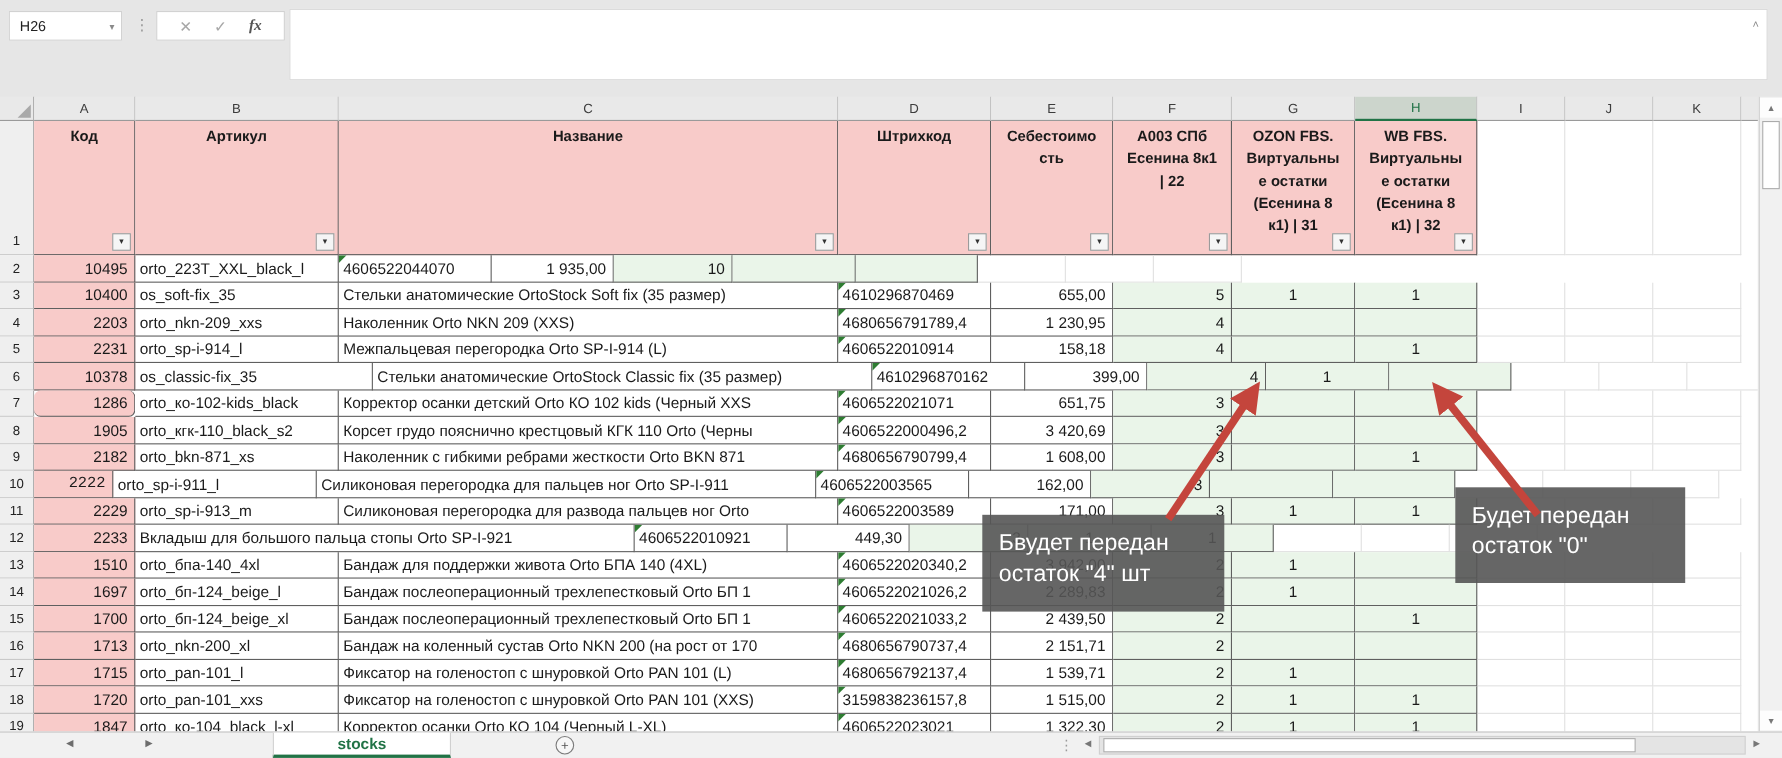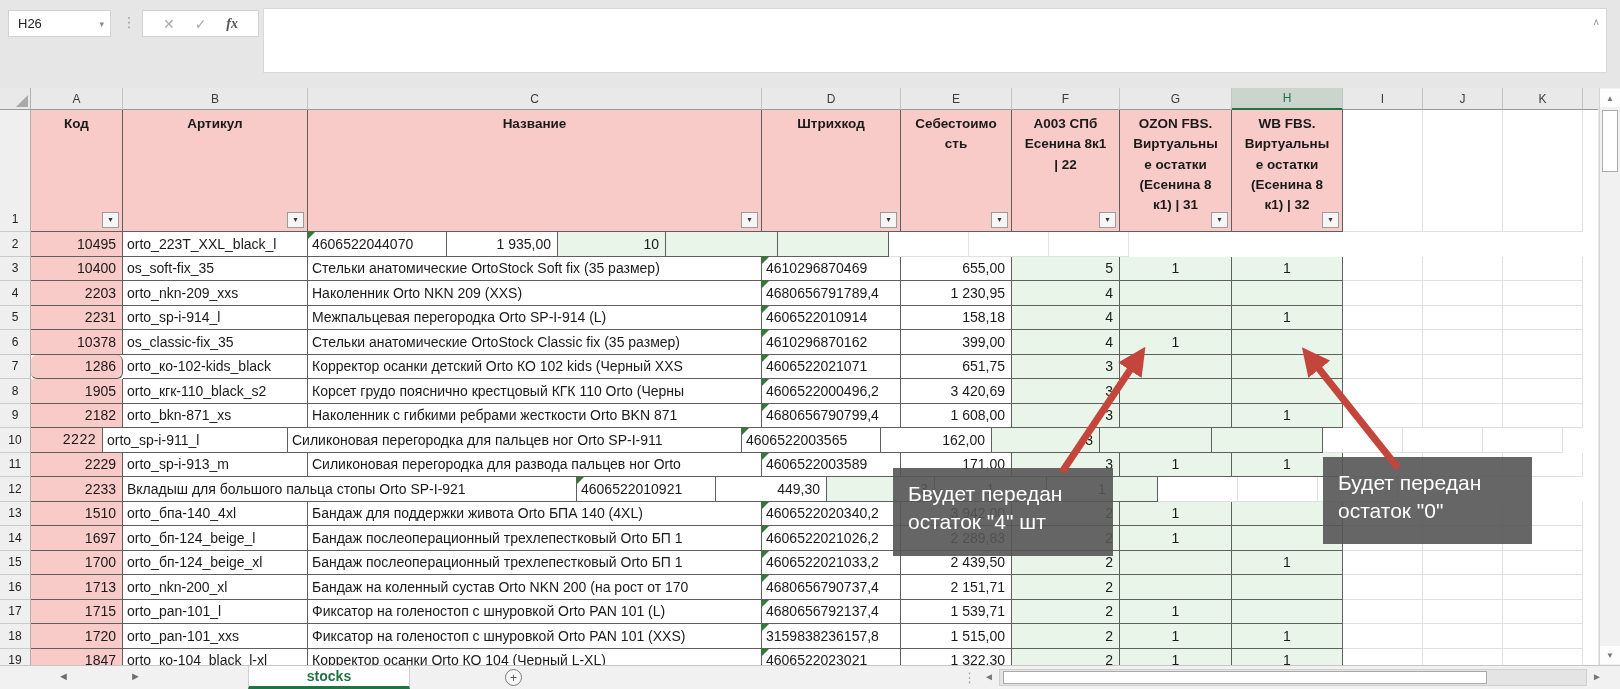--- a/index.html
+++ b/index.html
@@ -68,21 +68,21 @@
   .bottom-dots{position:absolute;left:963px;top:4px;color:#9a9a9a;font-size:13px}
   .hs-arr{position:absolute;top:5px;font-size:10px;color:#777}
   .hs-arr.left{left:984px}
   .hs-arr.right{left:1592px}
   .hs-track{position:absolute;left:999px;top:3px;width:588px;height:17px;background:#e4e4e4;border:1px solid #d0d0d0}
   .hs-thumb{position:absolute;left:3px;top:1px;width:484px;height:13px;background:#fff;border:1px solid #a9a9a9}
 
   
   .tip{position:absolute;background:rgba(85,85,85,0.9);color:#fff;font-size:21px;line-height:1.35;padding:12px 15px;white-space:pre-line;z-index:40}
   .tip.left{left:893px;top:468px;width:220px;height:88px}
-  .tip.right{left:1323px;top:457px;width:209px;height:87px}
+  .tip.right{left:1323px;top:443px;width:209px;height:87px}
   #arrows{position:absolute;left:0;top:0;width:1620px;height:689px;pointer-events:none;z-index:45}
   #arrows line{stroke:var(--arrow-color);stroke-width:7}
   #arrow-head path{fill:var(--arrow-color)}
 </style>
 </head>
 <body>
 
 <div class="top-bar">
   <div class="name-box">
     <span>H26</span>
@@ -198,21 +198,21 @@
       <div class="cell green center" style="width: 112px;"></div>
       <div class="cell green center" style="width: 111px;">1</div>
       <div class="cell empty" style="width: 80px;"></div>
       <div class="cell empty" style="width: 80px;"></div>
       <div class="cell empty" style="width: 80px;"></div>
       <div class="cell filler" style="width: 15px;"></div>
     </div>
     <div class="sheet-row">
       <div class="row-num">6</div>
       <div class="cell pink right" style="width: 92px;">10378</div>
-      <div class="cell" style="width: 185px;">os_classic-fix_35</div>
+      <div class="cell" style="width: 216px;">os_classic-fix_35</div>
       <div class="cell" style="width: 454px;">Стельки анатомические OrtoStock Classic fix (35 размер)</div>
       <div class="cell dmark" style="width: 139px;">4610296870162</div>
       <div class="cell right" style="width: 111px;">399,00</div>
       <div class="cell green right" style="width: 108px;">4</div>
       <div class="cell green center" style="width: 112px;">1</div>
       <div class="cell green center" style="width: 111px;"></div>
       <div class="cell empty" style="width: 80px;"></div>
       <div class="cell empty" style="width: 80px;"></div>
       <div class="cell empty" style="width: 80px;"></div>
       <div class="cell filler" style="width: 15px;"></div>

